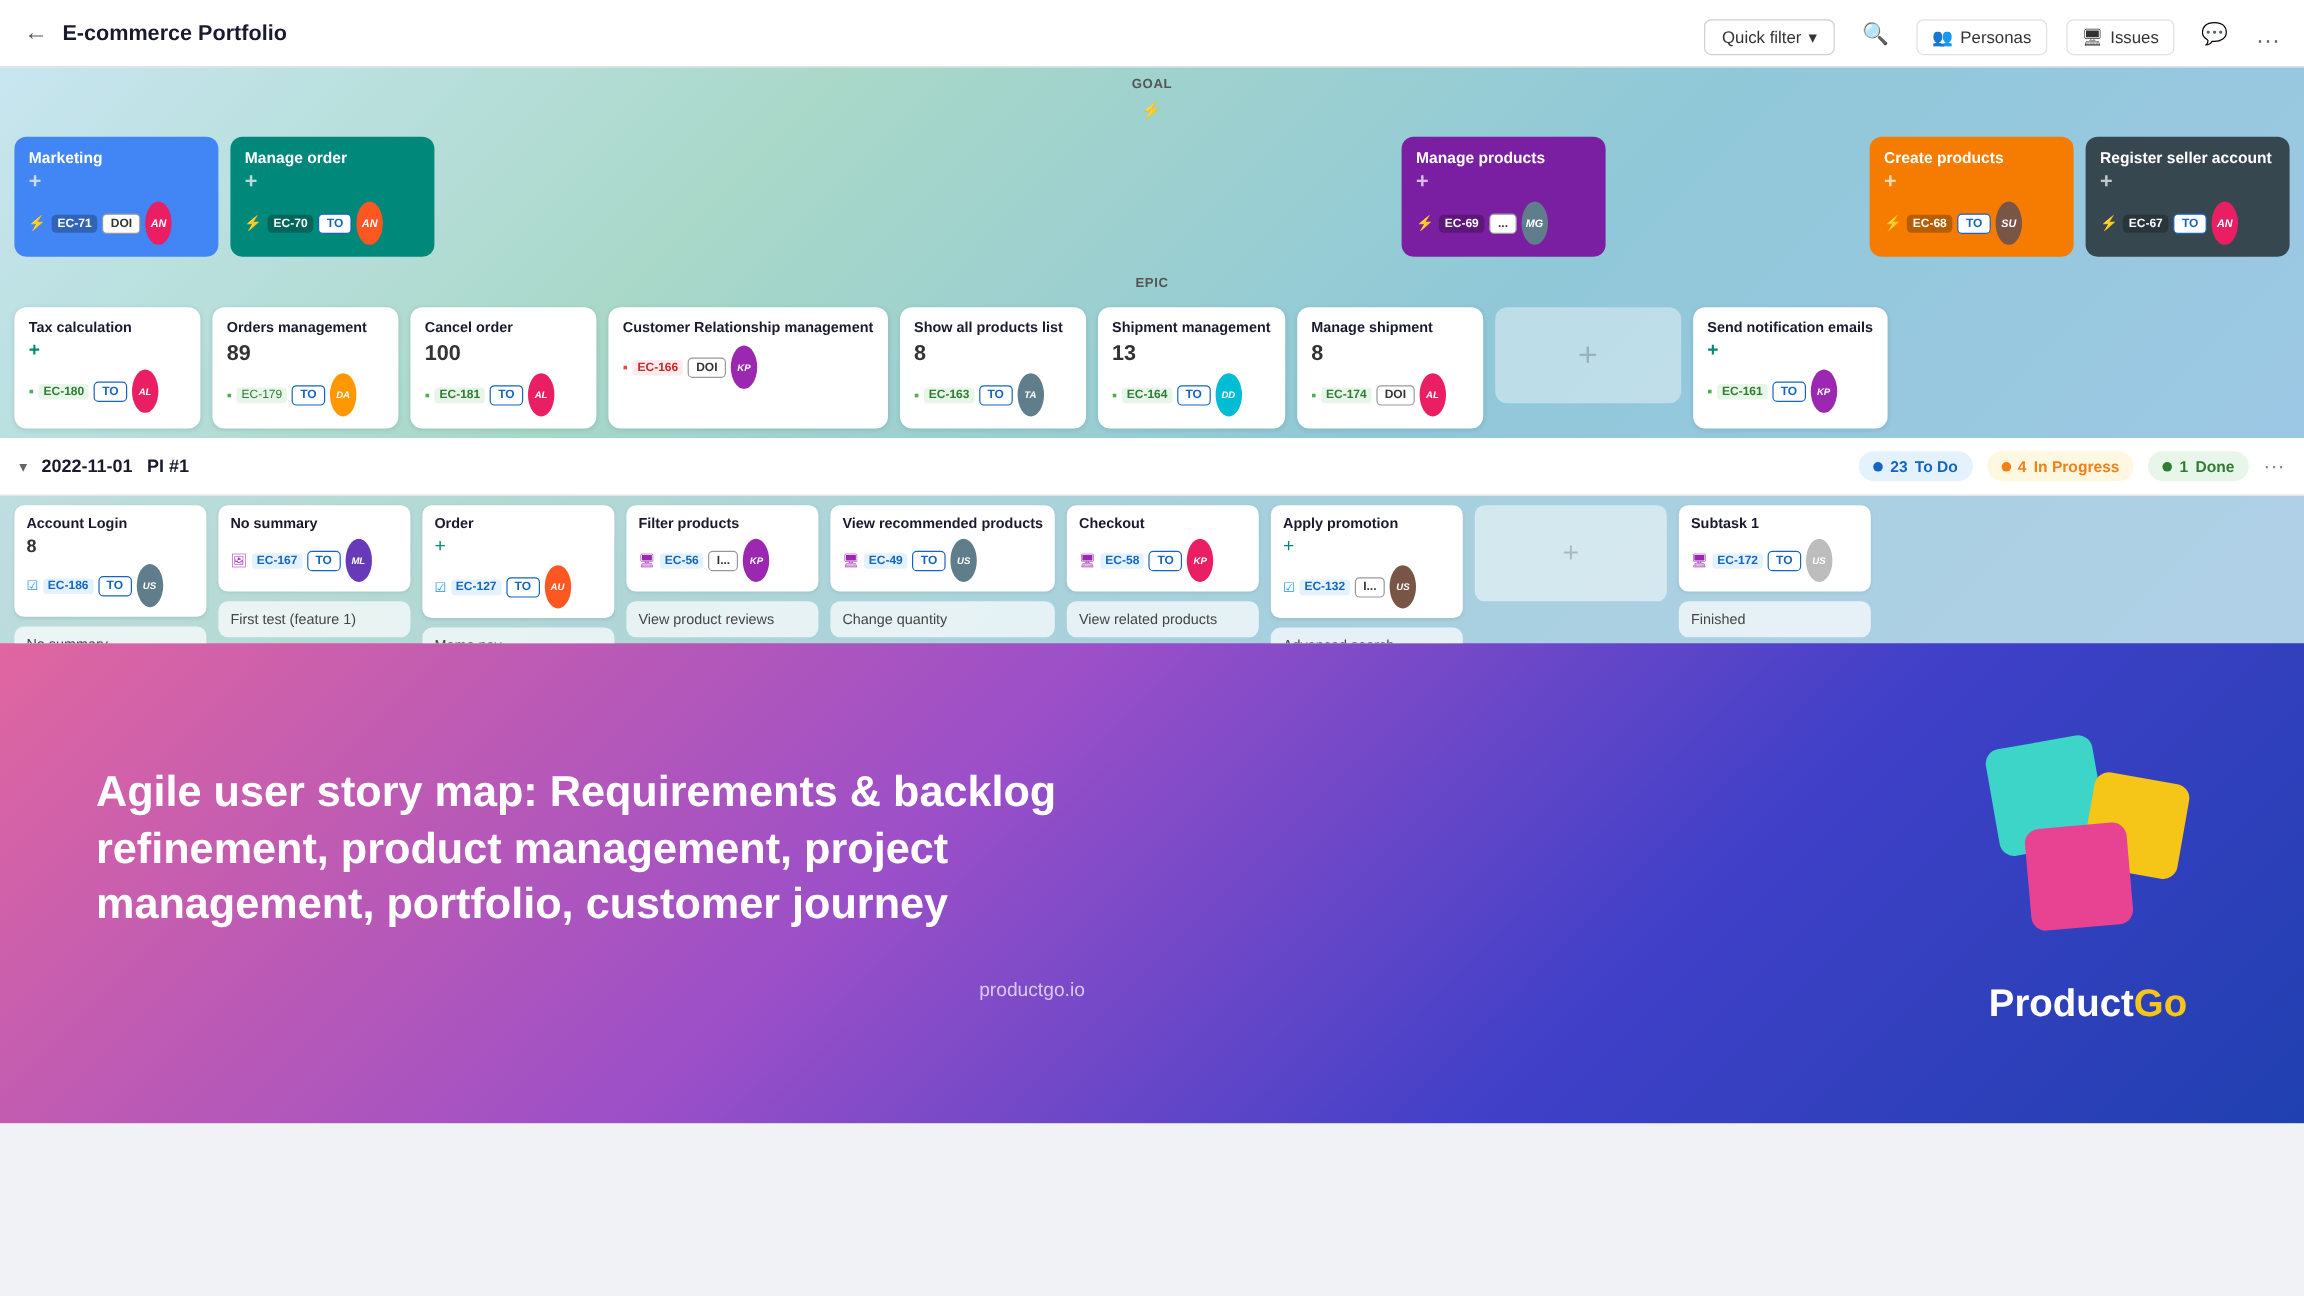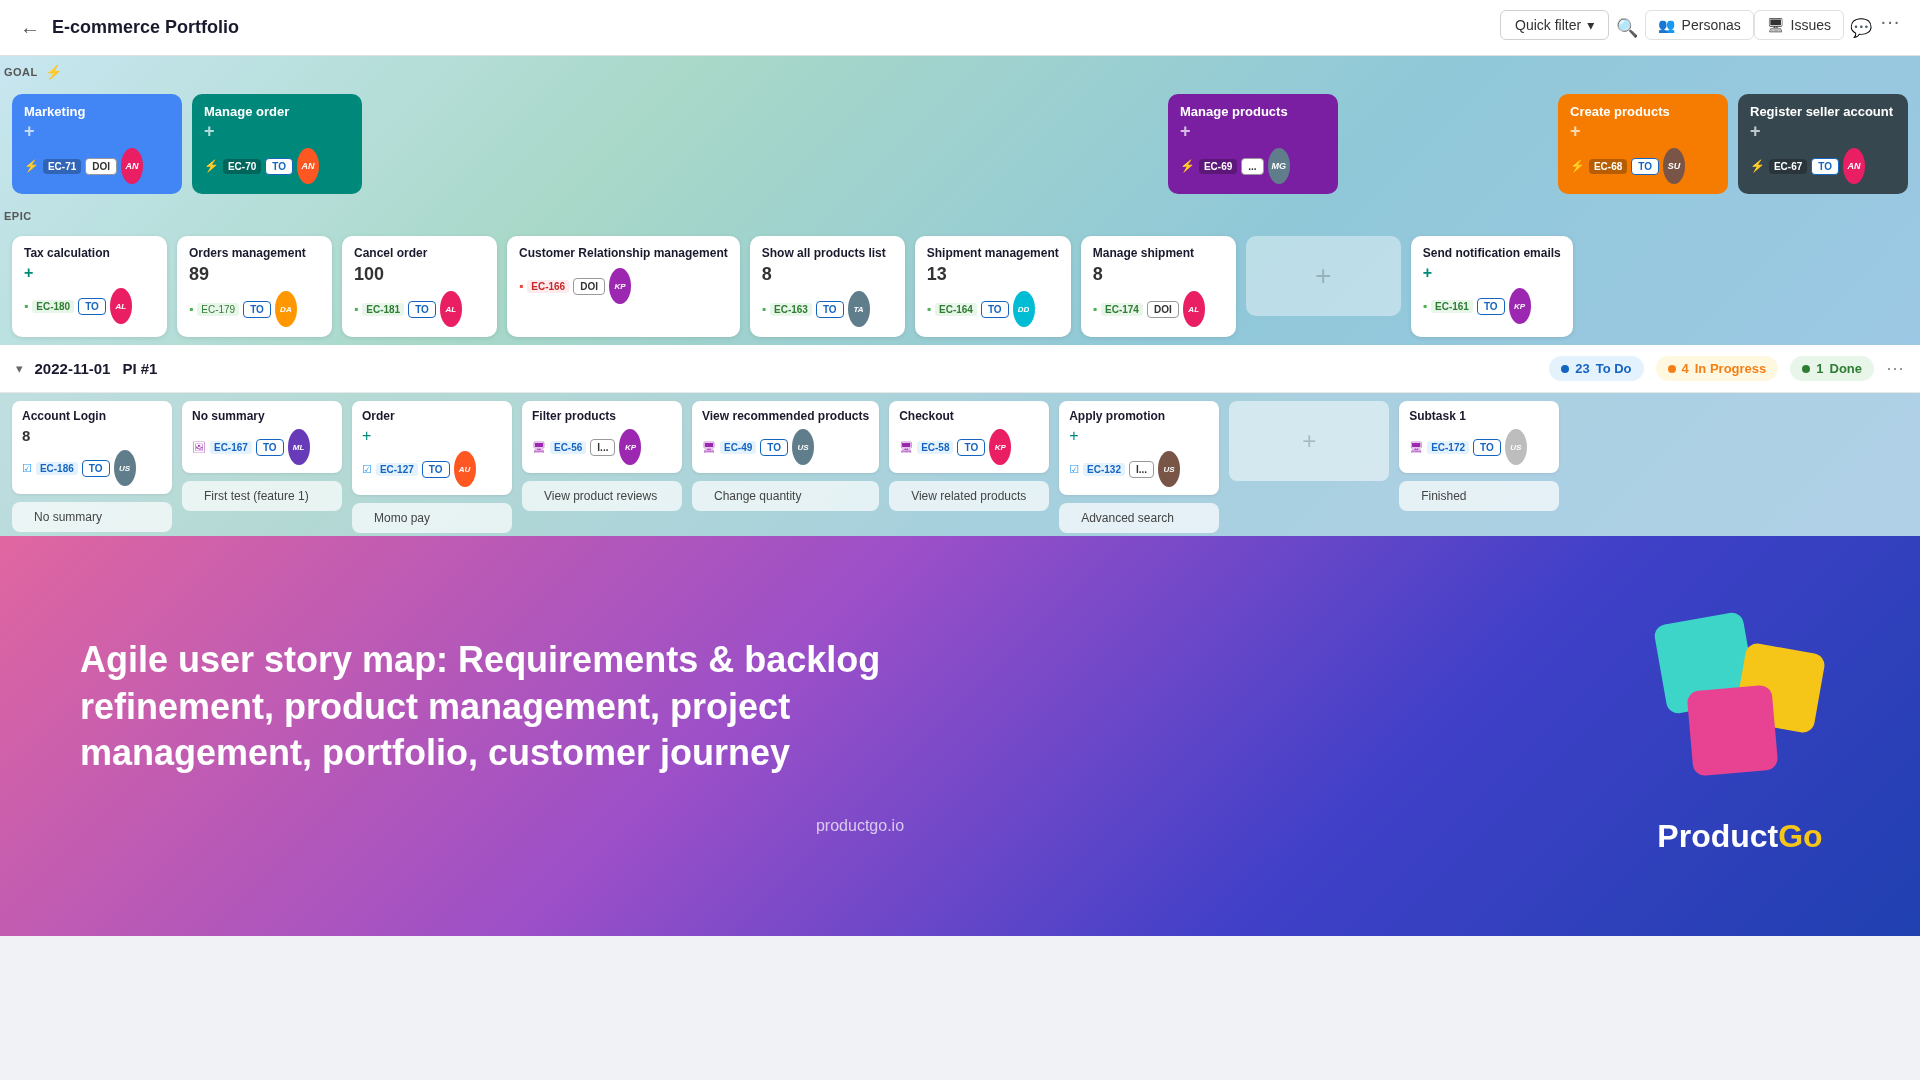--- a/index.html
+++ b/index.html
@@ -6,21 +6,21 @@
     body { font-family: -apple-system, BlinkMacSystemFont, 'Segoe UI', sans-serif; font-size: 13px; background: #f0f2f5; overflow: hidden; width: 1920px; height: 1080px; }
 
     
     .header {
       display: flex; align-items: center; padding: 0 20px; height: 56px;
       background: white; border-bottom: 1px solid #e0e0e0;
       position: relative; z-index: 10;
     }
     .header-back { font-size: 20px; cursor: pointer; color: #555; margin-right: 12px; }
     .header-title { font-size: 18px; font-weight: 700; color: #1a1a2e; flex: 1; }
-    .header-actions { display: flex; align-items: flex-start; }
+    .header-actions { display: flex; align-items: flex-end; gap: 16px; }
     .quick-filter-btn {
       display: flex; align-items: center; gap: 6px;
       padding: 6px 14px; border: 1px solid #d0d0d0; border-radius: 6px;
       background: white; cursor: pointer; font-size: 14px; color: #333;
     }
     .header-icon-btn {
       width: 36px; height: 36px; display: flex; align-items: center; justify-content: center;
       cursor: pointer; border-radius: 6px; color: #555; font-size: 18px;
     }
     .header-pill {
@@ -33,21 +33,21 @@
     
     .main-area {
       background: linear-gradient(135deg, #c8e6f0 0%, #a8d8c8 30%, #90c8d8 60%, #a0c8e8 100%);
       padding: 0; overflow: hidden;
     }
 
     
     .section-header {
       display: flex; align-items: center; gap: 8px;
       padding: 8px 4px; font-size: 12px; font-weight: 700;
-      color: #444; text-transform: uppercase; letter-spacing: 0.5px;
+      color: #444; text-transform: uppercase; letter-spacing: 0.5px; flex-direction: column;
     }
     .section-header .filter-icon { font-size: 14px; color: #666; }
 
     
     .goal-row { padding: 6px 12px 8px; display: flex; gap: 10px; overflow-x: auto; }
     .goal-card {
       min-width: 160px; border-radius: 10px; padding: 10px 12px;
       color: white; font-size: 13px; font-weight: 600; flex-shrink: 0;
     }
     .card-badges { display: flex; gap: 4px; align-items: center; margin-top: 6px; flex-wrap: wrap; }
@@ -104,21 +104,21 @@
 
     
     .story-row { padding: 8px 12px; display: flex; gap: 10px; overflow-x: auto; }
     .story-col { min-width: 160px; flex-shrink: 0; display: flex; flex-direction: column; gap: 8px; }
     .story-card {
       background: white; border-radius: 8px; padding: 8px 10px;
       box-shadow: 0 1px 3px rgba(0,0,0,0.08); font-size: 12px;
     }
     .story-card .title { font-weight: 600; color: #1a1a2e; margin-bottom: 4px; font-size: 12px; }
     .story-card .num { font-size: 15px; font-weight: 700; color: #333; margin: 2px 0; }
-    .story-card-secondary { background: rgba(255,255,255,0.7); border-radius: 8px; padding: 8px 22px; }
+    .story-card-secondary { background: rgba(255,255,255,0.7); border-radius: 8px; padding: 8px 10px; }
     .story-card-secondary .title { font-size: 12px; font-weight: 500; color: #444; }
 
     
     .promo {
       background: linear-gradient(135deg, #e066a0 0%, #9b4fc8 40%, #4040c8 70%, #2040b0 100%);
       padding: 60px 80px; display: flex; align-items: center; min-height: 400px;
     }
     .promo-text { flex: 1; }
     .promo-title { font-size: 36px; font-weight: 700; color: white; line-height: 1.3; max-width: 900px; }
     .promo-logo-area { display: flex; flex-direction: column; align-items: center; gap: 20px; }

